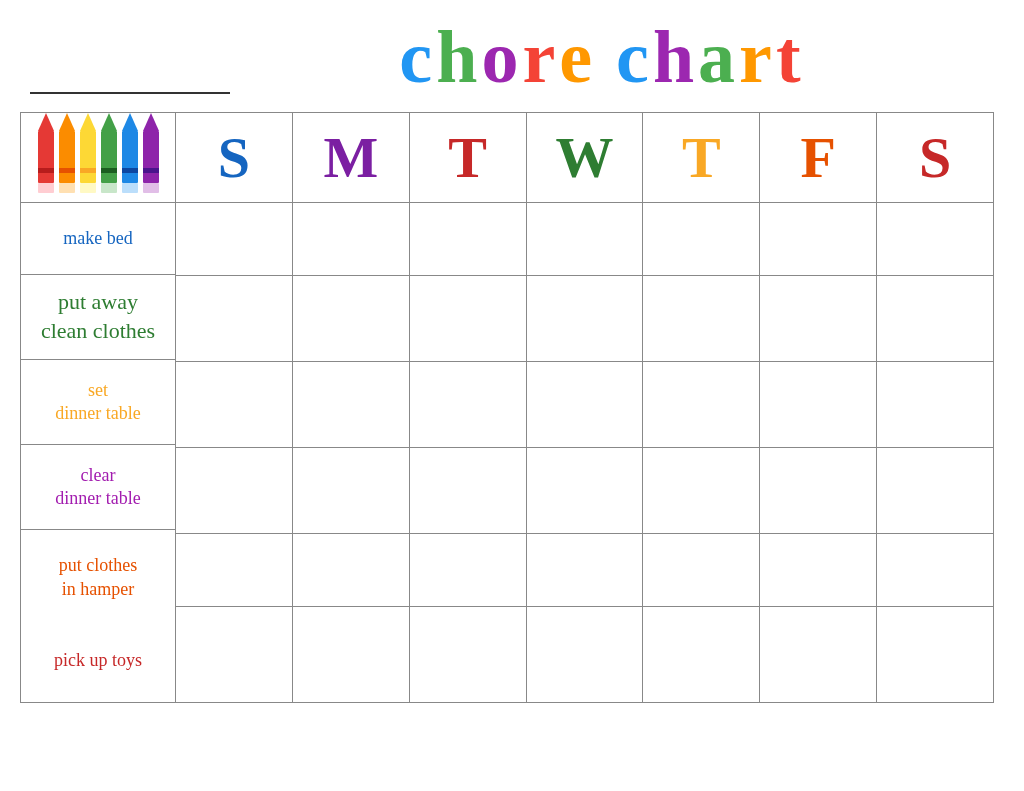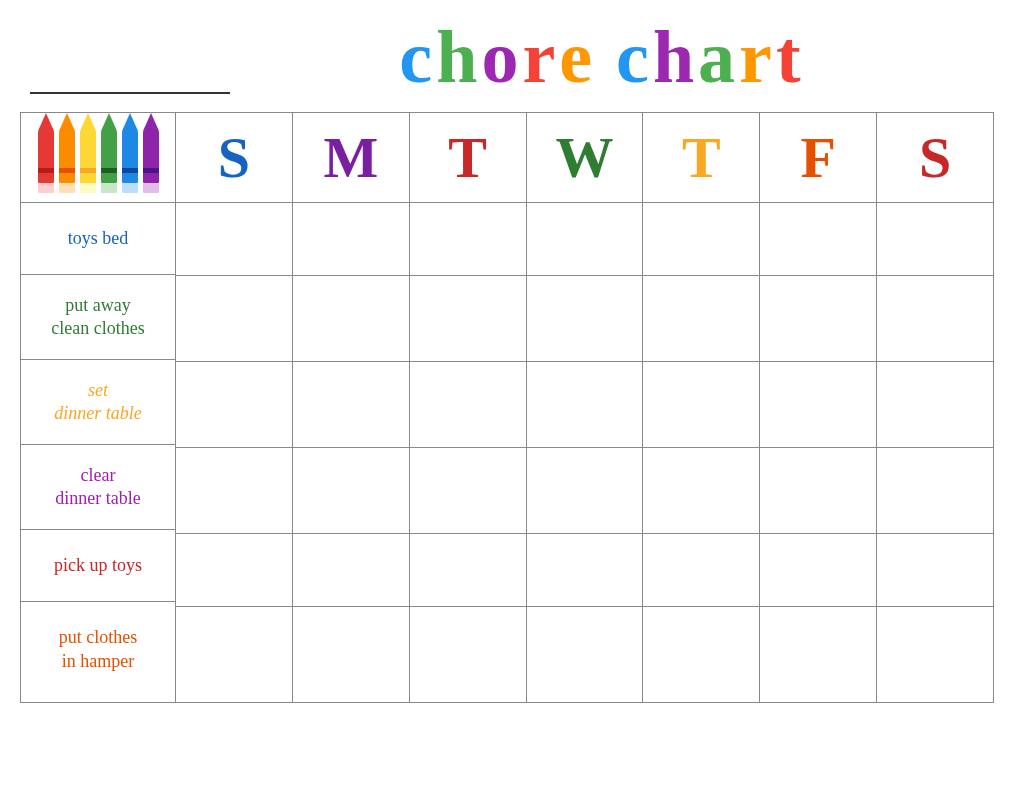--- a/index.html
+++ b/index.html
@@ -264,26 +264,26 @@
             <svg width="20" height="85" viewBox="0 0 20 85">
               <polygon points="10,0 2,18 18,18" fill="#8E24AA"></polygon>
               <rect x="2" y="18" width="16" height="52" rx="1" fill="#8E24AA"></rect>
               <rect x="2" y="70" width="16" height="10" rx="1" fill="#E1BEE7"></rect>
               <rect x="2" y="55" width="16" height="5" fill="#4A148C"></rect>
             </svg>
           </div>
         </div>
       </div>
 
-      <div class="chore-cell" style="color:#1565C0; height:72px;">toys bed</div>
-      <div class="chore-cell" style="color:#2E7D32; height:85px; font-size:18px;">put away<br>clean clothes</div>
-      <div class="chore-cell" style="color:#F9A825; height:85px;font-style:italic;">set<br>dinner table</div>
+      <div class="chore-cell" style="color:#1565C0; height:72px;">make bed</div>
+      <div class="chore-cell" style="color:#2E7D32; height:85px; font-size:22px;">put away<br>clean clothes</div>
+      <div class="chore-cell" style="color:#F9A825; height:85px;">set<br>dinner table</div>
       <div class="chore-cell" style="color:#a21caf; height:85px;">clear<br>dinner table</div>
+      <div class="chore-cell" style="color:#E65100; height:95px; border-bottom:none;">put clothes<br>in hamper</div>
       <div class="chore-cell" style="color:#C62828; height:72px;">pick up toys</div>
-      <div class="chore-cell" style="color:#E65100; height:95px; border-bottom:none;">put clothes<br>in hamper</div>
     </div>
 
     <div class="days-grid">
 
       <div class="days-header-row">
         <div class="day-header" style="color:#1565C0;">S</div>
         <div class="day-header" style="color:#7B1FA2;">M</div>
         <div class="day-header" style="color:#C62828;">T</div>
         <div class="day-header" style="color:#2E7D32;">W</div>
         <div class="day-header" style="color:#F9A825;">T</div>

